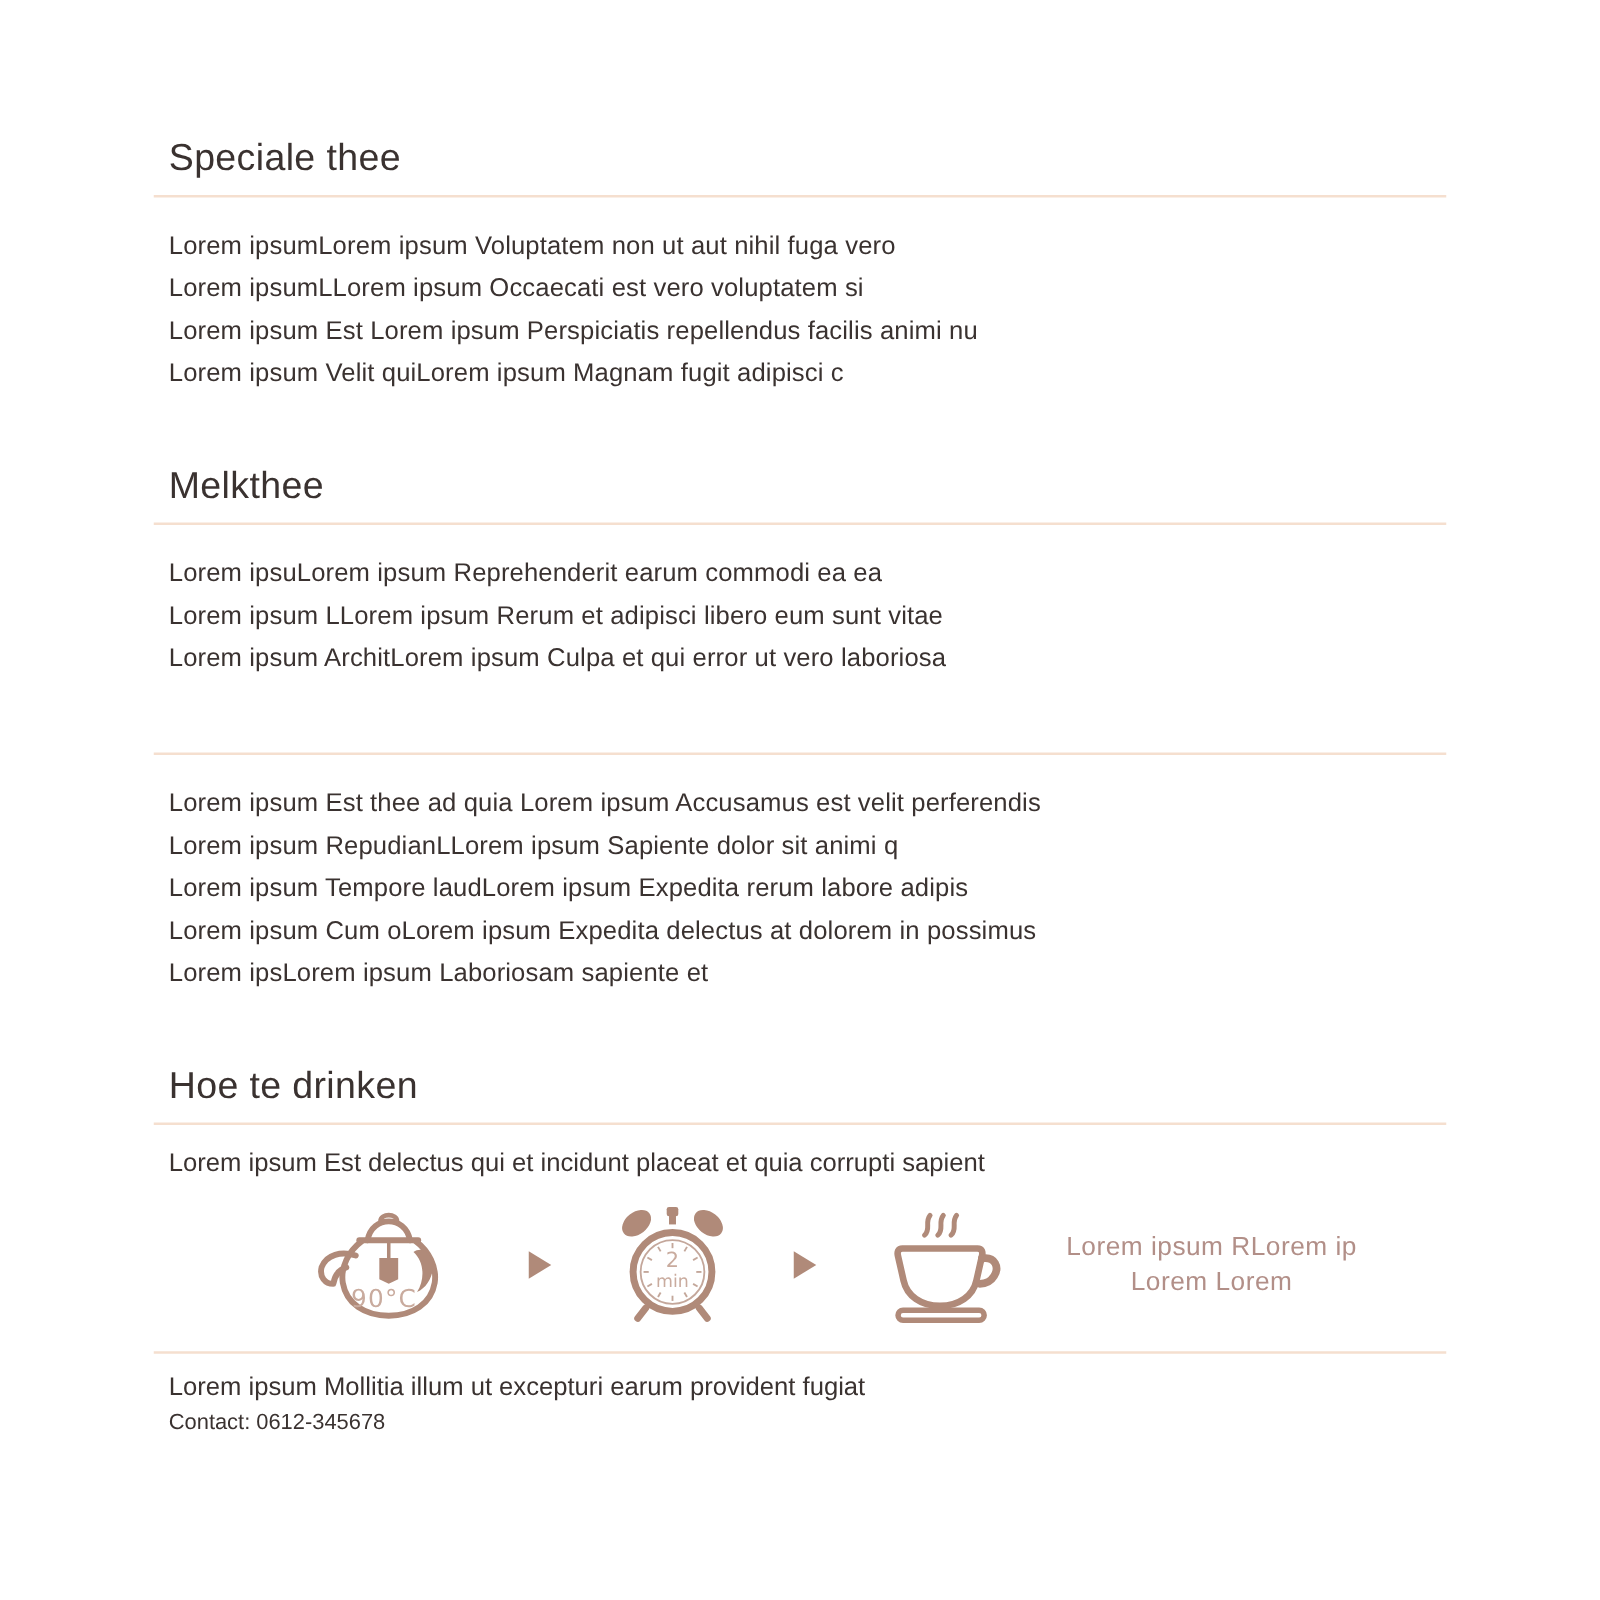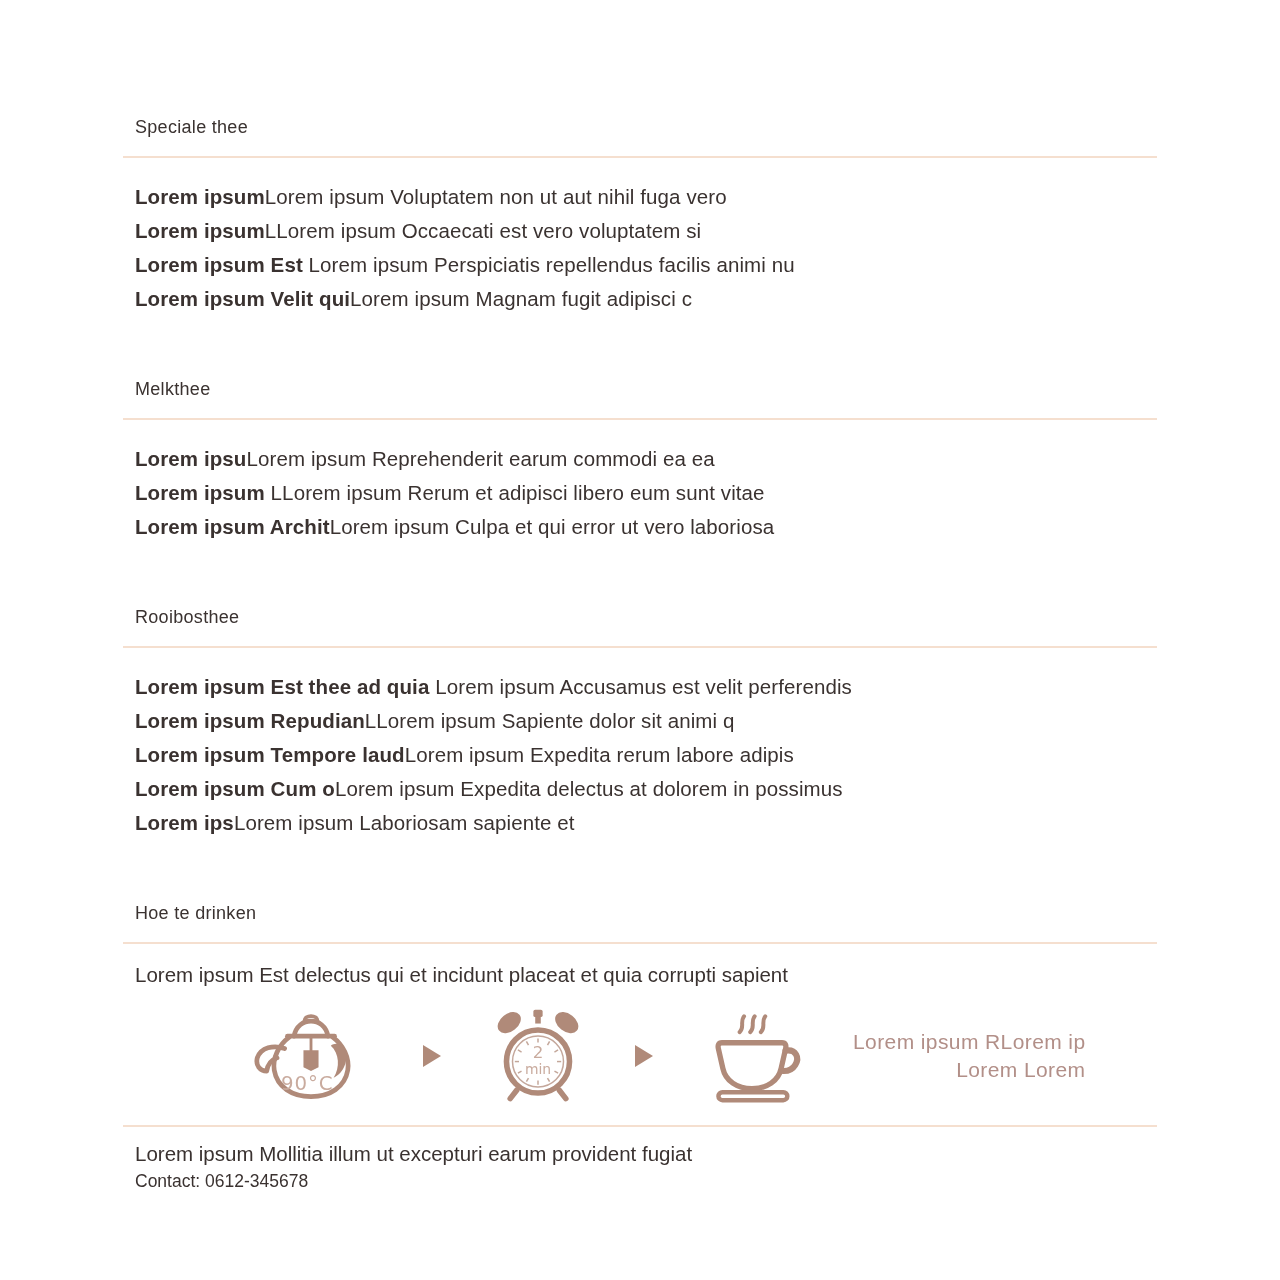--- a/index.html
+++ b/index.html
@@ -16,39 +16,39 @@
     width:1280px;height:1280px;overflow:hidden;
     background:var(--bg);
     font-family:"Liberation Sans","DejaVu Sans",sans-serif;
     color:var(--text);
   }
   .page{width:1034px;margin:0 auto;padding-top:112px;}
   .menu-section{margin-top:58px;}
   .menu-section:first-child{margin-top:0;}
   .section-title{
     margin:0;padding:0 0 0 12px;
-    font-size:18px;font-weight:400;line-height:30px;
+    font-size:30px;font-weight:400;line-height:30px;
     letter-spacing:.3px;color:var(--text);
   }
   .rule{border:none;border-top:2px solid var(--divider);margin:14px 0 0 0;}
   .items{margin-top:22px;padding-left:12px;}
   .item{margin:0;font-size:20.5px;line-height:34px;letter-spacing:.1px;}
-  .item-name{font-weight:700;text-align:right;}
+  .item-name{font-weight:400;text-align:right;}
   .intro{margin:16px 0 0 0;padding-left:12px;font-size:20.5px;line-height:30px;}
   .steps{
     margin-top:10px;height:112px;
     display:flex;align-items:center;gap:44px;
     padding-left:122px;
   }
   .icon-stroke{fill:none;stroke:var(--accent);stroke-linecap:round;stroke-linejoin:round;}
   .icon-fill{fill:var(--accent);stroke:none;}
   .icon-thin{fill:none;stroke:var(--accent);opacity:.75;}
   .icon-label{fill:var(--accent-light);font-family:"DejaVu Sans",sans-serif;}
   .note{
-    font-size:21px;line-height:28px;text-align:right;
+    font-size:21px;line-height:28px;text-align:center;
     color:var(--note);letter-spacing:.4px;margin-left:4px;
   }
   .footer-rule{margin-top:13px;}
   .footer-row{
     margin-top:12px;display:flex;align-items:baseline;
     justify-content:space-between;padding:0 12px;flex-direction:column;
   }
   .footer-left{margin:0;font-size:20.5px;line-height:30px;}
   .footer-contact{margin:0;font-size:17.5px;line-height:24px;}
 </style>
@@ -72,21 +72,20 @@
     <h2 class="section-title">Melkthee</h2>
     <div class="rule"></div>
     <div class="items">
       <p class="item"><span class="item-name">Lorem ipsu</span><span class="item-desc">Lorem ipsum Reprehenderit earum commodi ea ea</span></p>
       <p class="item"><span class="item-name">Lorem ipsum</span><span class="item-desc"> LLorem ipsum Rerum et adipisci libero eum sunt vitae</span></p>
       <p class="item"><span class="item-name">Lorem ipsum Archit</span><span class="item-desc">Lorem ipsum Culpa et qui error ut vero laboriosa</span></p>
     </div>
   </section>
 
   <section class="menu-section">
-    <h2 class="section-title">Rooibosthee</h2>
     <div class="rule"></div>
     <div class="items">
       <p class="item"><span class="item-name">Lorem ipsum Est thee ad quia</span><span class="item-desc"> Lorem ipsum Accusamus est velit perferendis</span></p>
       <p class="item"><span class="item-name">Lorem ipsum Repudian</span><span class="item-desc">LLorem ipsum Sapiente dolor sit animi q</span></p>
       <p class="item"><span class="item-name">Lorem ipsum Tempore laud</span><span class="item-desc">Lorem ipsum Expedita rerum labore adipis</span></p>
       <p class="item"><span class="item-name">Lorem ipsum Cum o</span><span class="item-desc">Lorem ipsum Expedita delectus at dolorem in possimus</span></p>
       <p class="item"><span class="item-name">Lorem ips</span><span class="item-desc">Lorem ipsum Laboriosam sapiente et</span></p>
     </div>
   </section>
 

